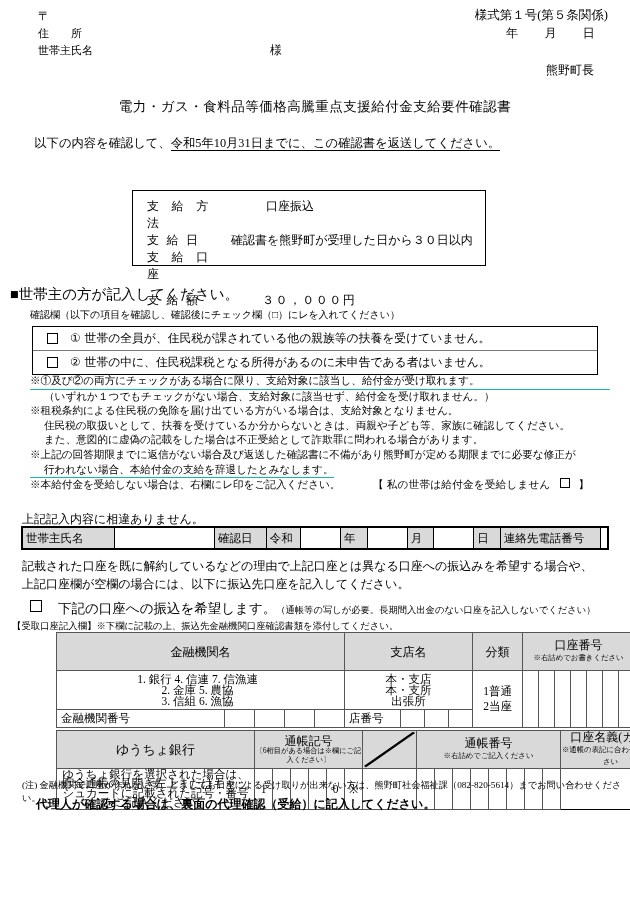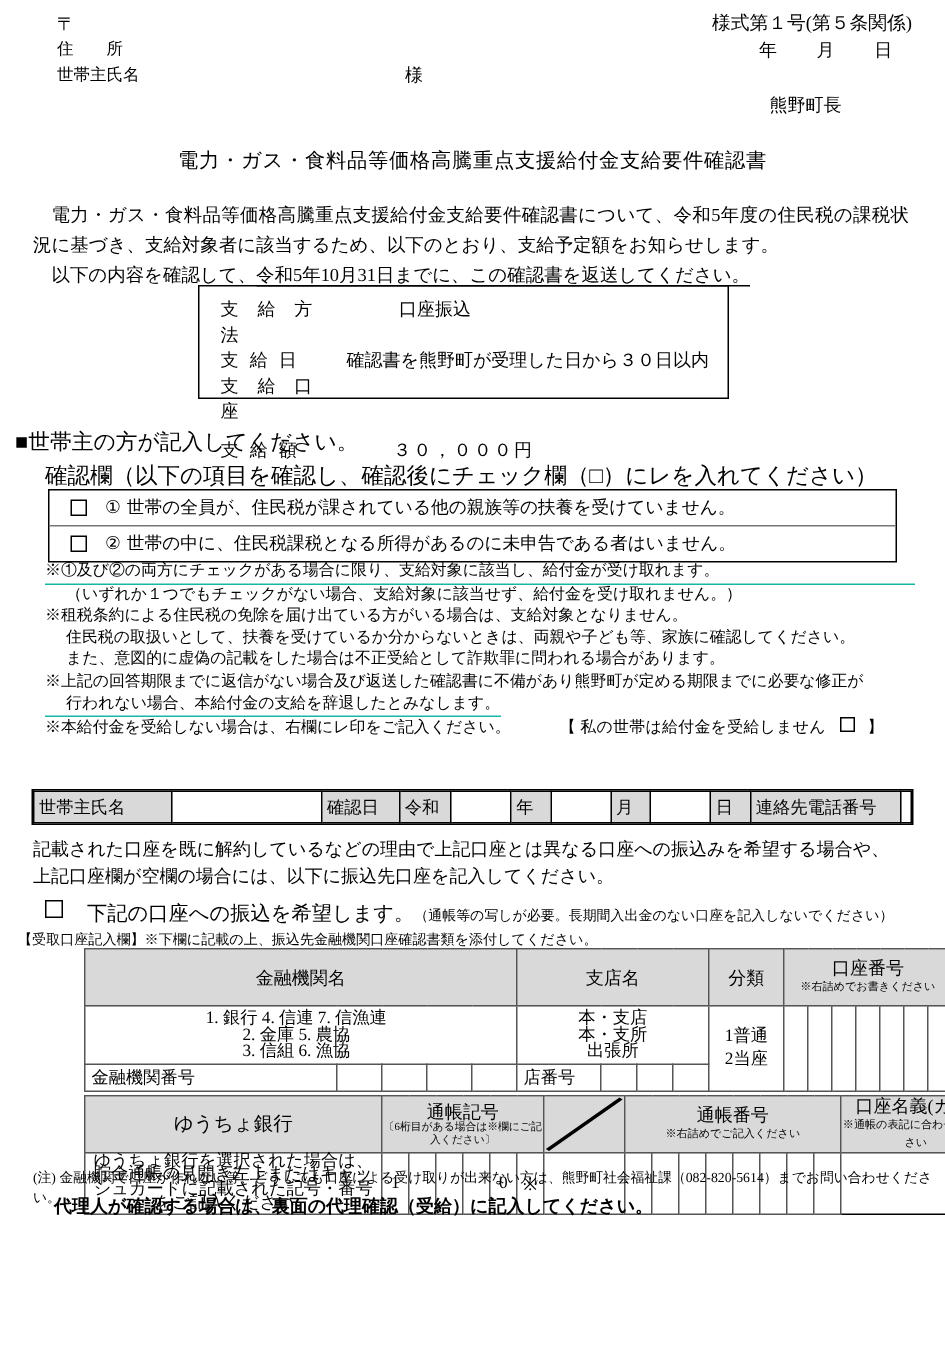--- a/index.html
+++ b/index.html
@@ -19,21 +19,21 @@
   .page { position: relative; width: 630px; height: 903px; padding: 0; }
 
   
   .hdr { position: relative; height: 86px; }
   .hdr-left { position: absolute; left: 38px; top: 8px; line-height: 17px; }
   .zipmark { font-size: 12px; letter-spacing: 0; }
   .hdr-sama { position: absolute; left: 270px; top: 42px; font-size: 12px; }
   .hdr-right { position: absolute; right: 22px; top: 6px; text-align: right; line-height: 18px; }
   .form-no { font-size: 12.5px; white-space: nowrap; }
   .ymd { font-size: 12px; letter-spacing: 0.6em; margin-right: 6px; }
-  .mayor { position: absolute; right: 69px; top: 62px; font-size: 12px; }
+  .mayor { position: absolute; right: 36px; top: 62px; font-size: 12px; }
 
   
   .doc-title { text-align: center; font-size: 13.5px; margin: 12px 0 0 0; letter-spacing: .5px; }
   .intro { margin: 17px 24px 0 22px; font-size: 12.3px; line-height: 20px; text-align: justify; }
   .intro p { margin: 0; text-indent: 1em; }
   .u { border-bottom: 1px solid #000; }
 
   
   .pay-box {
     position: absolute; left: 132px; top: 190px; width: 354px; height: 76px;
@@ -41,21 +41,21 @@
   }
   .pay-row { display: flex; font-size: 12px; line-height: 17px; padding-left: 14px; }
   .pay-row .k { width: 84px; flex: none; }
   .sp4 { letter-spacing: .62em; }
   .sp3 { letter-spacing: 1.05em; }
   .pay-amt { margin-top: 9px; gap: 31px; }
   .pay-amt .v { letter-spacing: .12em; }
 
   
   .sec-head { position: absolute; left: 10px; top: 285px; font-size: 14.5px; }
-  .conf-note { position: absolute; left: 30px; top: 308px; font-size: 15px; }
+  .conf-note { position: absolute; left: 30px; top: 308px; font-size: 10px; }
 
   .check-box-outer {
     position: absolute; left: 32px; top: 326px; width: 566px;
     border: 1.6px solid #000; box-sizing: border-box;
   }
   .check-line { display: flex; align-items: center; height: 23px; padding-left: 14px; font-size: 11.8px; }
   .check-line + .check-line { border-top: 1px solid #777; }
   .cbox {
     display: inline-block; width: 9px; height: 9px; border: 1px solid #000;
     margin-right: 12px; flex: none;
@@ -132,21 +132,20 @@
     <div class="hdr-right">
       <div class="form-no">様式第１号(第５条関係)</div>
       <div class="ymd">年　月　日</div>
     </div>
     <div class="mayor">熊野町長</div>
   </div>
 
   <div class="doc-title">電力・ガス・食料品等価格高騰重点支援給付金支給要件確認書</div>
 
   <div class="intro">
-    <p>電力・ガス・食料品等価格高騰重点支援給付金支給要件確認書について、令和5年度の住民税の課税状況に基づき、支給対象者に該当するため、以下のとおり、支給予定額をお知らせします。</p>
     <p><span>以下の内容を確認して、</span><span class="u">令和5年10月31日までに、この確認書を返送してください。</span></p>
   </div>
 
   <div class="pay-box">
     <div class="pay-row" style="margin-top:7px;gap:35px;">
       <span class="k sp3">支給方法</span>
       <span class="v">口座振込</span>
     </div>
     <div class="pay-row">
       <span class="k sp4">支給日</span>
@@ -190,20 +189,21 @@
       <span>※本給付金を受給しない場合は、右欄にレ印をご記入ください。</span>
       <span class="decl-inline">
         <span>【</span>
         <span>私の世帯は給付金を受給しません</span>
         <span class="sq"></span>
         <span>】</span>
       </span>
     </div>
   </div>
 
+  <div class="decl-line">上記記入内容に相違ありません。</div>
   <table class="sig sig-outer">
     <tbody>
         <tr>
       <td class="shade" style="width:88px;">世帯主氏名</td>
       <td style="width:96px;"></td>
       <td class="shade" style="width:46px;">確認日</td>
       <td class="shade" style="width:28px;">令和</td>
       <td style="width:34px;"></td>
       <td class="shade" style="width:20px;">年</td>
       <td style="width:34px;"></td>

